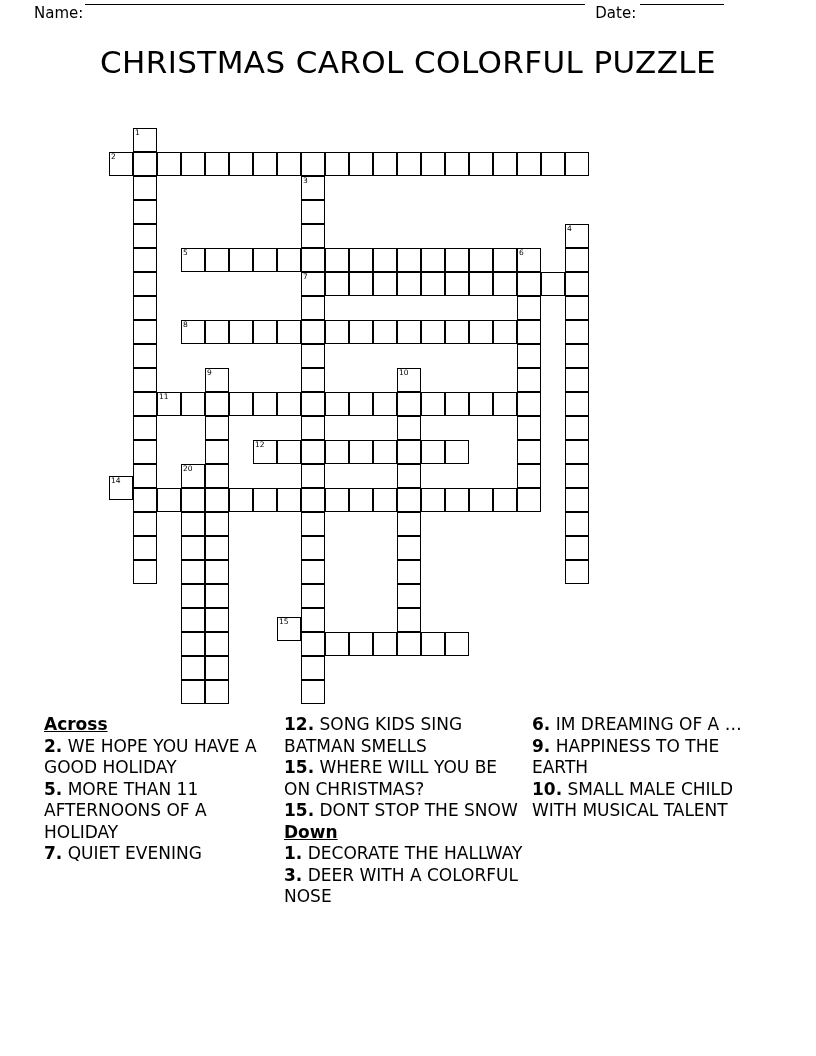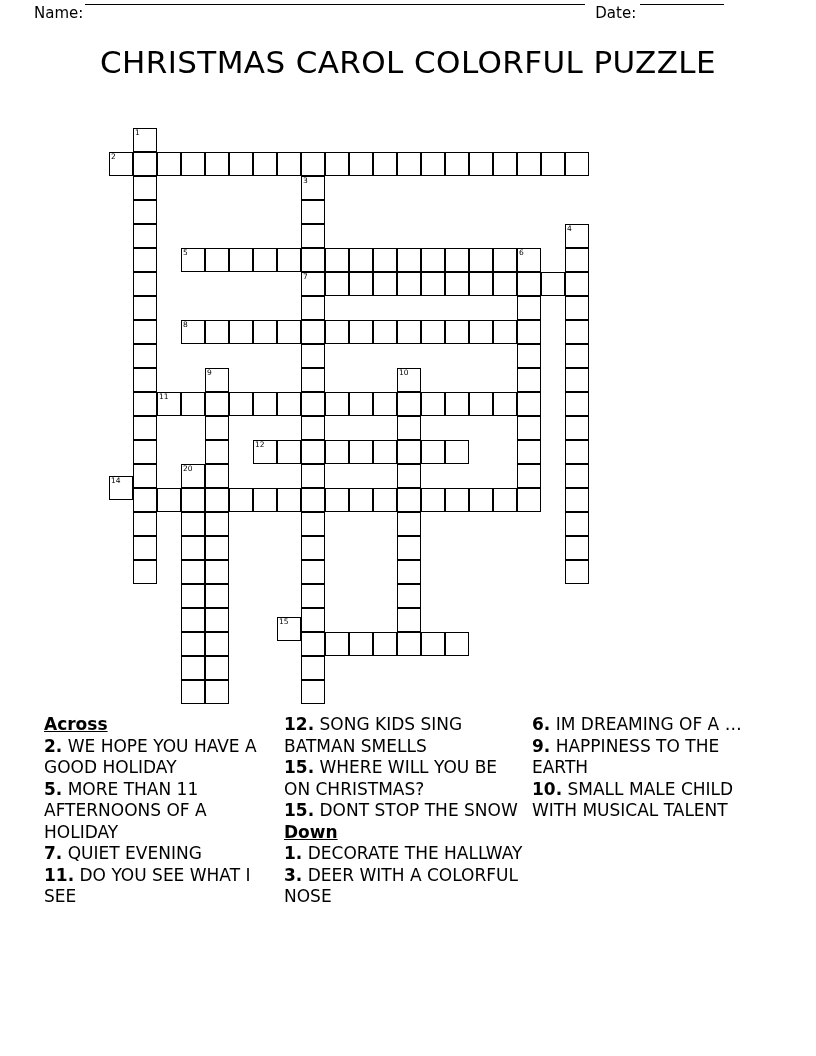--- a/index.html
+++ b/index.html
@@ -346,21 +346,20 @@
       <div class="cell" style="left: 421px; top: 524px;"></div>
       <div class="cell" style="left: 445px; top: 524px;"></div>
     </div>
 
   <div class="clues">
     <div class="col col1">
       <div class="heading">Across</div>
       <p class="clue"><b>2.</b> WE HOPE YOU HAVE A GOOD HOLIDAY</p>
       <p class="clue"><b>5.</b> MORE THAN 11 AFTERNOONS OF A HOLIDAY</p>
       <p class="clue"><b>7.</b> QUIET EVENING</p>
-      <p class="clue"><b>11.</b> DO YOU SEE WHAT I SEE</p>
     </div>
     <div class="col col2">
       <p class="clue"><b>12.</b> SONG KIDS SING BATMAN SMELLS</p>
       <p class="clue"><b>15.</b> WHERE WILL YOU BE ON CHRISTMAS?</p>
       <p class="clue"><b>15.</b> DONT STOP THE SNOW</p>
       <div class="heading">Down</div>
       <p class="clue"><b>1.</b> DECORATE THE HALLWAY</p>
       <p class="clue"><b>3.</b> DEER WITH A COLORFUL NOSE</p>
     </div>
     <div class="col col3">

